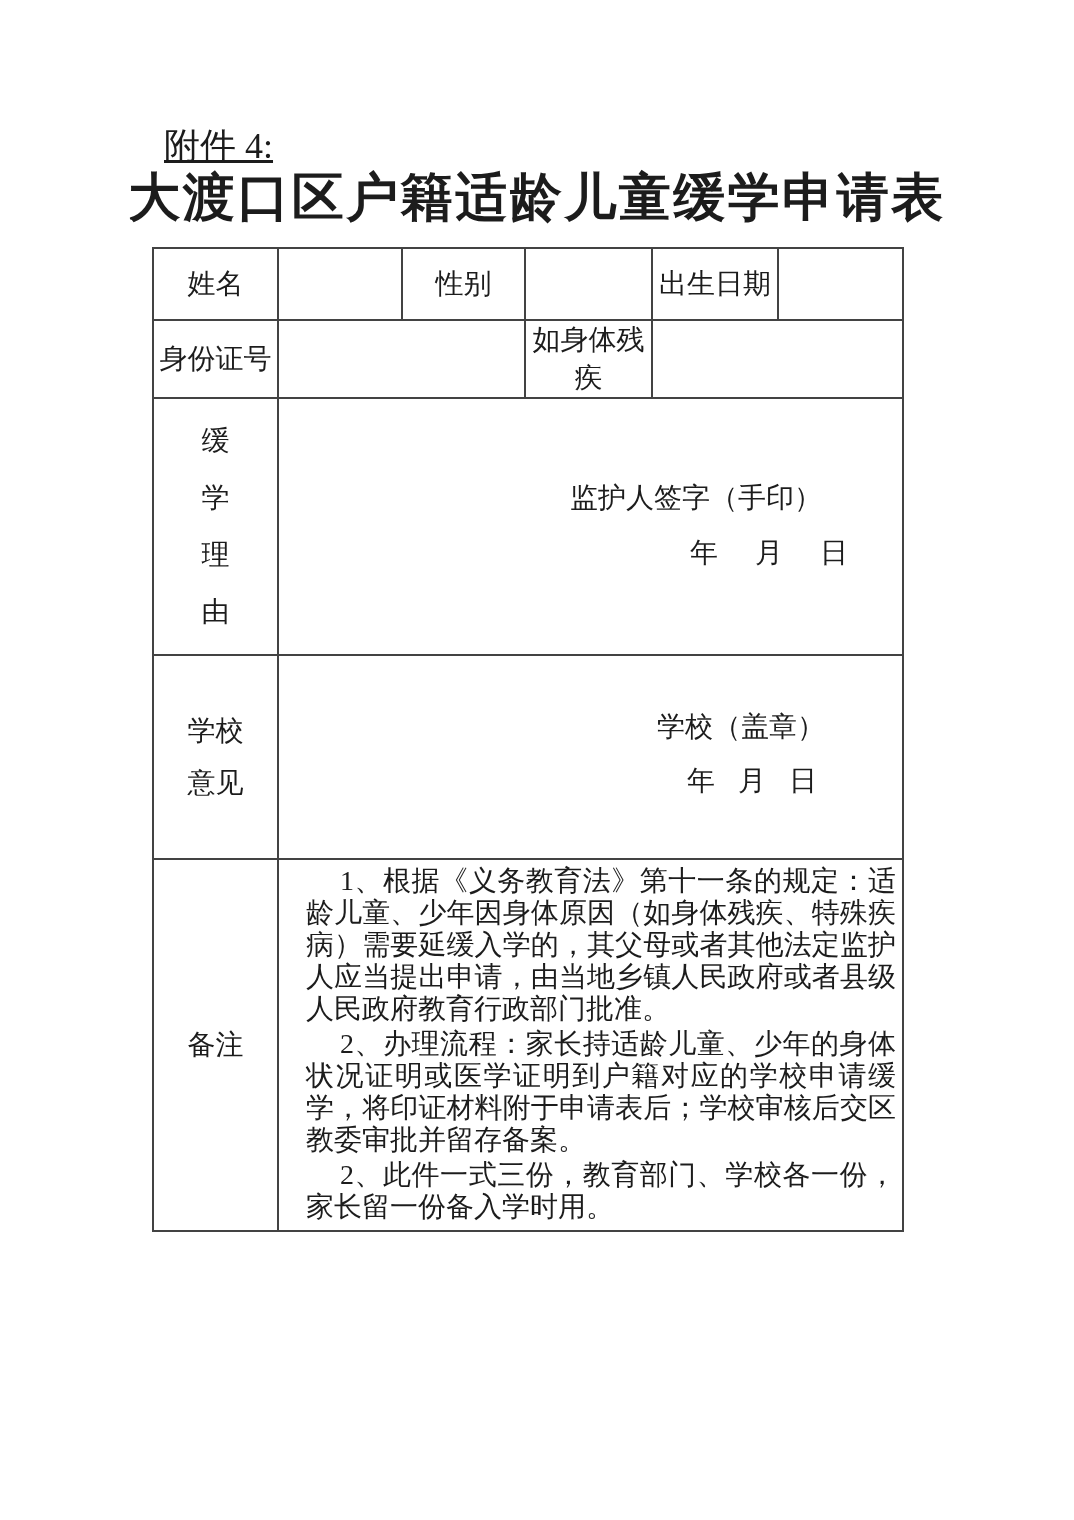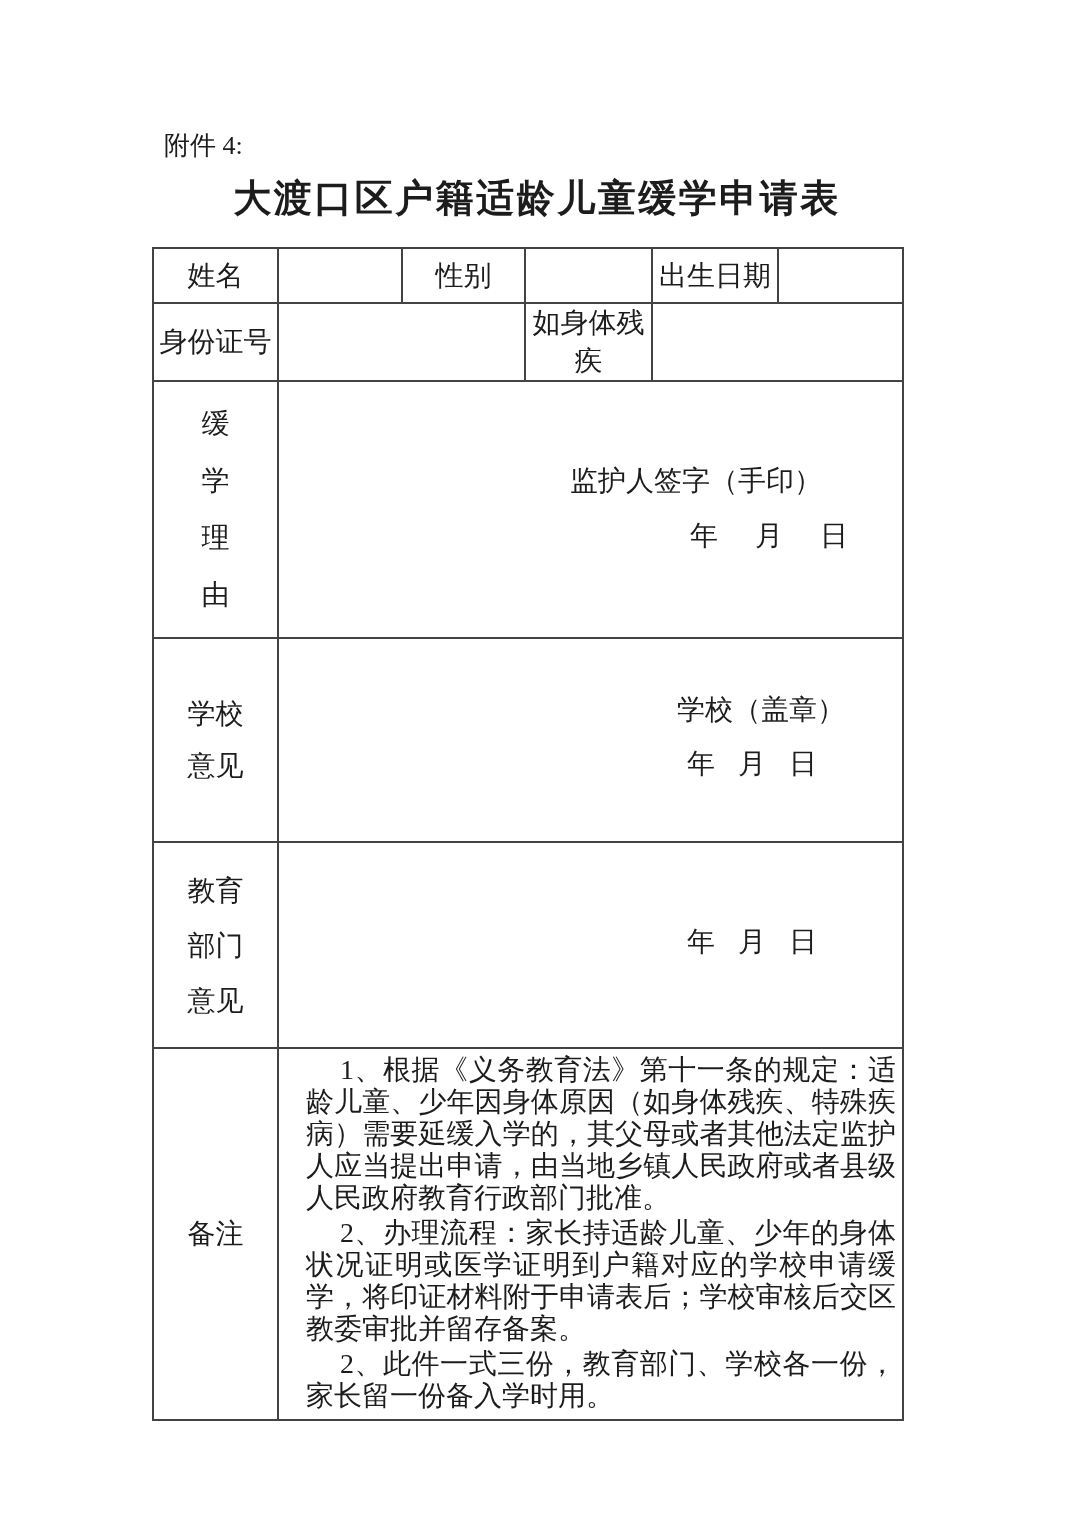--- a/index.html
+++ b/index.html
@@ -6,26 +6,26 @@
   body{
     width:1074px;height:1520px;
     background:#ffffff;
     font-family:"Liberation Serif","DejaVu Serif",serif;
     color:#1c1c1c;
     position:relative;
     overflow:hidden;
   }
   .attachment{
     position:absolute;left:164px;top:130px;
-    font-size:26px;line-height:32px;
+    font-size:36px;line-height:32px;text-decoration:underline;
   }
   .doc-title{
     position:absolute;left:0;top:174px;width:1074px;
     text-align:center;
-    font-size:38px;font-weight:bold;letter-spacing:2.5px;
+    font-size:52px;font-weight:bold;letter-spacing:2.5px;
     line-height:48px;
   }
   .form-table-wrap{
     position:absolute;left:152px;top:247px;
   }
   table.form-table{
     border-collapse:collapse;
     table-layout:fixed;
     width:750px;
     border:2px solid #333333;
@@ -47,21 +47,21 @@
   .stacked{ text-align:center; }
   .stacked div{ line-height:52px; }
   .stacked.edu div{ line-height:55px; }
   .sigblock{ text-align:right; }
   .sigblock .sline{ line-height:55px; }
   .sigblock.school .sline{ line-height:54px; }
   .reason-sig{ padding-bottom:3px; }
   .school-sig{ padding-bottom:6px; }
   .edu-sig{ padding-bottom:7px; }
   .mr80{ margin-right:80px; }
-  .mr57{ margin-right:57px;padding-left:32px; }
+  .mr57{ margin-right:77px;padding-left:32px; }
   .mr54{ margin-right:54px; }
   .mr85{ margin-right:85px; }
   .ws30{ word-spacing:30px; }
   .ws16{ word-spacing:16px; }
   td.remarks-cell{
     vertical-align:top;
     font-size:21px;
   }
   .remarks-text{
     padding:5px 6px 4px 27px;
@@ -85,21 +85,21 @@
     <colgroup>
       <col style="width:125px">
         <col style="width:124px">
         <col style="width:123px">
       <col style="width:127px">
         <col style="width:126px">
         <col style="width:125px">
     </colgroup>
 
     <tbody>
-        <tr style="height:55px">
+        <tr style="height:72px">
       <td class="lbl">姓名</td>
       <td class="val"></td>
       <td class="lbl">性别</td>
       <td class="val"></td>
       <td class="lbl">出生日期</td>
       <td class="val"></td>
     </tr>
 
     <tr style="height:50px">
       <td class="lbl">身份证号</td>
@@ -133,34 +133,20 @@
         </div>
       </td>
       <td class="content" colspan="5">
         <div class="sigblock school school-sig">
           <div class="sline mr57">学校（盖章）</div>
           <div class="sline mr85 ws16">年 月 日</div>
         </div>
       </td>
     </tr>
 
-    <tr style="height:206px">
-      <td class="lbl">
-        <div class="stacked edu">
-          <div>教育</div>
-          <div>部门</div>
-          <div>意见</div>
-        </div>
-      </td>
-      <td class="content" colspan="5">
-        <div class="sigblock school edu-sig">
-          <div class="sline mr85 ws16">年 月 日</div>
-        </div>
-      </td>
-    </tr>
 
     <tr style="height:261px">
       <td class="lbl">备注</td>
       <td class="remarks-cell" colspan="5">
         <div class="remarks-text">
           <p>1、根据《义务教育法》第十一条的规定：适龄儿童、少年因身体原因（如身体残疾、特殊疾病）需要延缓入学的，其父母或者其他法定监护人应当提出申请，由当地乡镇人民政府或者县级人民政府教育行政部门批准。</p>
           <p>2、办理流程：家长持适龄儿童、少年的身体状况证明或医学证明到户籍对应的学校申请缓学，将印证材料附于申请表后；学校审核后交区教委审批并留存备案。</p>
           <p>2、此件一式三份，教育部门、学校各一份，家长留一份备入学时用。</p>
         </div>
       </td>

